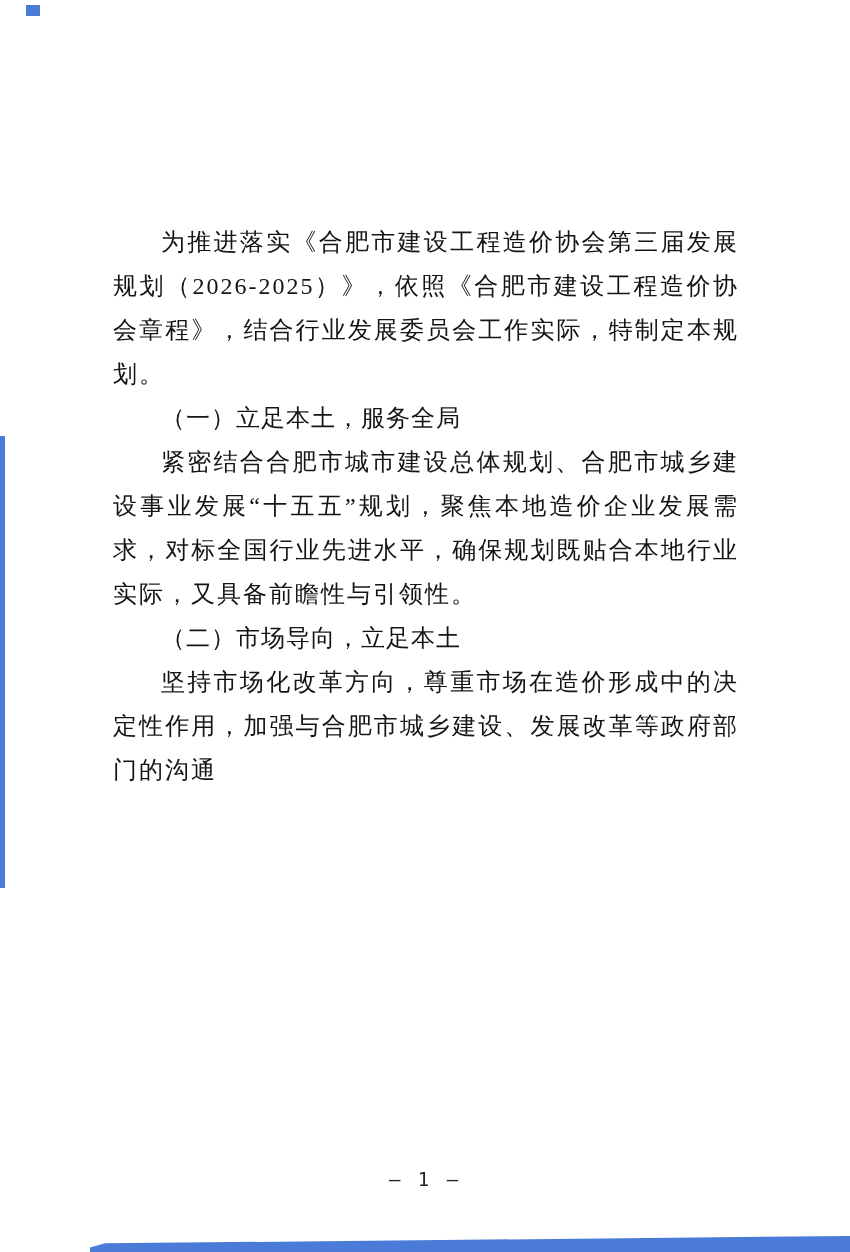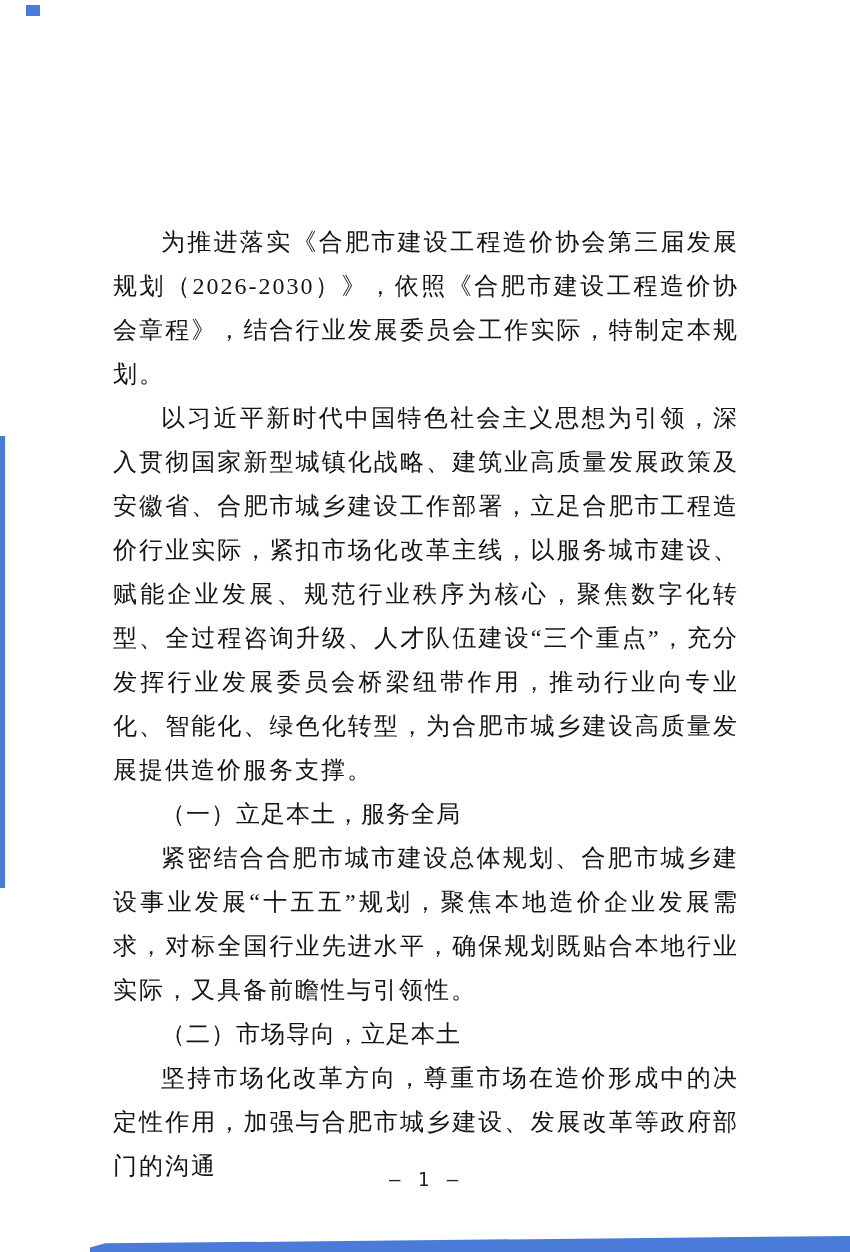--- a/index.html
+++ b/index.html
@@ -47,22 +47,21 @@
     clip-path:polygon(0 100%,0 72%,2% 46%,100% 0,100% 100%);
   }
 </style>
 </head>
 <body>
 
 <div class="sheet">
 
 
   <main class="doc-body" id="doc-body">
-      <p class="body">为推进落实《合肥市建设工程造价协会第三届发展规划（2026-2030）》，依照《合肥市建设工程造价协会章程》，结合行业发展委员会工作实际，特制定本规划。</p>
-      <p class="body">以习近平新时代中国特色社会主义思想为引领，深入贯彻国家新型城镇化战略、建筑业高质量发展政策及安徽省、合肥市城乡建设工作部署，立足合肥市工程造价行业实际，紧扣市场化改革主线，以服务城市建设、赋能企业发展、规范行业秩序为核心，聚焦数字化转型、全过程咨询升级、人才队伍建设“三个重点”，充分发挥行业发展委员会桥梁纽带作用，推动行业向专业化、智能化、绿色化转型，为合肥市城乡建设高质量发展提供造价服务支撑。</p>
+      <p class="body">为推进落实《合肥市建设工程造价协会第三届发展规划（2026-2025）》，依照《合肥市建设工程造价协会章程》，结合行业发展委员会工作实际，特制定本规划。</p>
       <p class="heading2">（一）立足本土，服务全局</p>
       <p class="body">紧密结合合肥市城市建设总体规划、合肥市城乡建设事业发展“十五五”规划，聚焦本地造价企业发展需求，对标全国行业先进水平，确保规划既贴合本地行业实际，又具备前瞻性与引领性。</p>
       <p class="heading2">（二）市场导向，立足本土</p>
       <p class="body">坚持市场化改革方向，尊重市场在造价形成中的决定性作用，加强与合肥市城乡建设、发展改革等政府部门的沟通</p>
     </main>
 
   <div class="doc-footer">— 1 —</div>
 
   <div class="art art-topleft" style="background: rgb(74, 123, 216);"></div>
   <div class="art art-left-edge" style="background: rgb(74, 123, 216);"></div>

